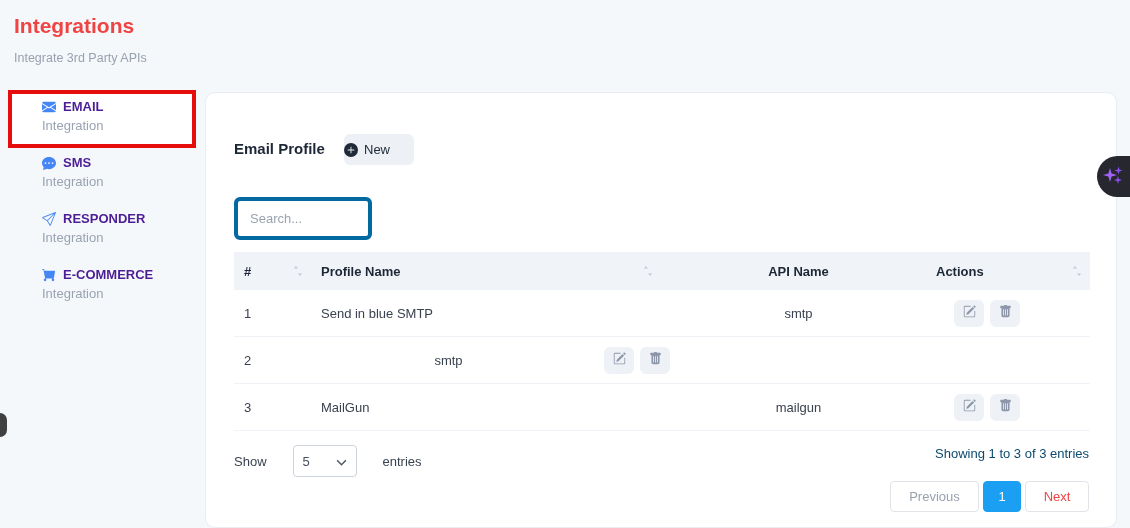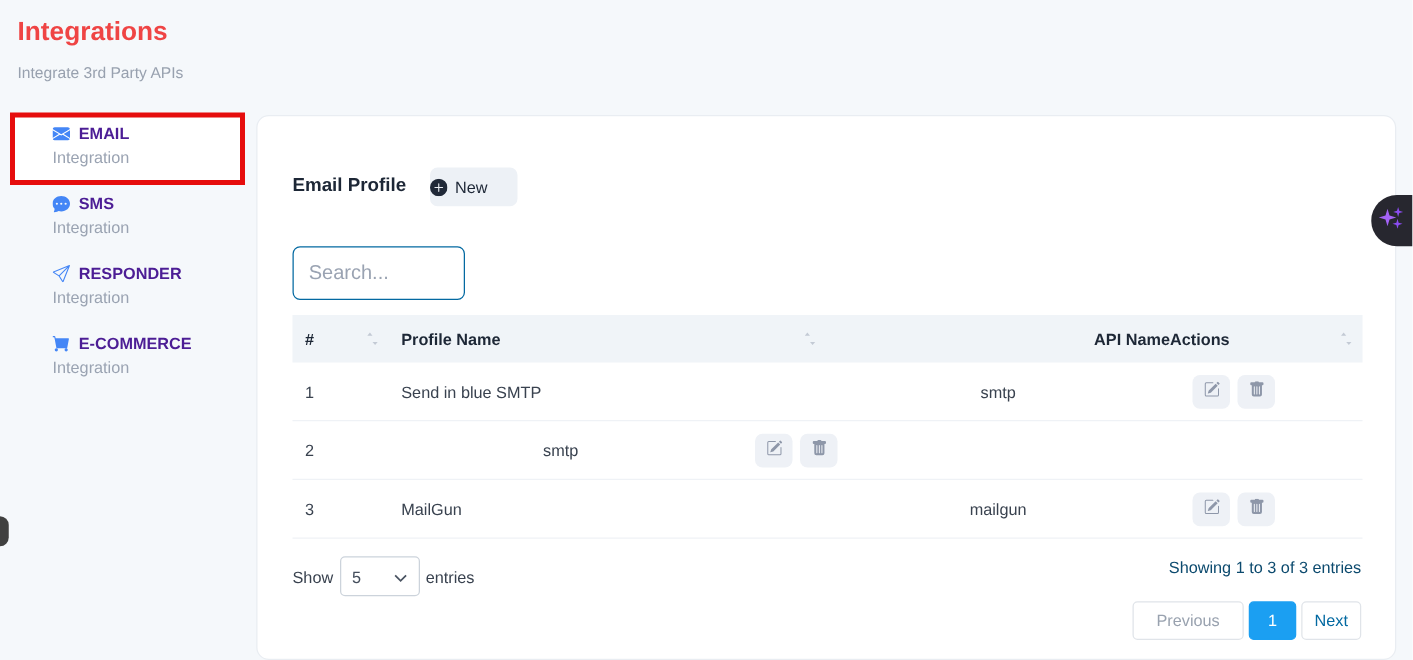--- a/index.html
+++ b/index.html
@@ -27,53 +27,53 @@
   .sb-icon svg { display:block; }
 
   
   .card { left:205px; top:92px; width:912px; height:436px; background:#ffffff; border:1px solid #e9edf2; border-radius:10px; }
   .panel-heading { left:28px; top:47px; font-size:15px; font-weight:700; color:#1d2736; }
   .new-btn { left:138px; top:41px; width:70px; height:31px; background:#edf1f6; border:none; border-radius:6px;
              display:flex; align-items:center; gap:6px; font-size:13px; color:#1d2736; cursor:pointer;
              font-family:"Liberation Sans", sans-serif; }
   .new-btn .plus-ic { color:#202938; display:inline-flex; }
 
-  .search-input { left:28px; top:104px; width:138px; height:43px; border:1px solid #0369a1; border-radius:6px;
-                  padding:0 12px; font-size:16px; color:#39424f; outline:none; background:#fff;
+  .search-input { left:28px; top:104px; width:138px; height:43px; border:4px solid #0369a1; border-radius:6px;
+                  padding:0 12px; font-size:13px; color:#39424f; outline:none; background:#fff;
                   font-family:"Liberation Sans", sans-serif; }
   .search-input::placeholder { color:#9aa3b2; }
 
   
   .table { left:28px; top:159px; width:856px; }
   .t-row { display:flex; align-items:center; }
   .t-head { height:38px; background:#f0f4f8; font-weight:700; font-size:13px; color:#1d2736; }
   .t-body-row { height:47px; font-size:13px; color:#39424f; border-bottom:1px solid #eff2f6; }
   .c0 { width:77px; padding-left:10px; }
   .c1 { width:350px; padding-left:10px; }
   .c2 { width:275px; text-align:center; }
   .c3 { width:154px; }
   .hcell { display:flex; align-items:center; justify-content:space-between; height:100%; }
-  .c2.hcell { justify-content:flex-end; }
+  .c2.hcell { justify-content:center; }
   .sort-ic { color:#c3cad5; margin-right:8px; display:inline-flex; }
   .actions-cell { display:flex; gap:6px; padding-left:18px; }
   .act-btn { width:30px; height:27px; background:#eef1f6; border:none; border-radius:6px; color:#8e97a9;
              display:flex; align-items:center; justify-content:center; cursor:pointer; }
 
   
-  .show-group { left:28px; top:352px; height:32px; display:flex; align-items:center; gap:5px; font-size:13px; color:#39424f; }
+  .show-group { left:28px; top:352px; height:32px; display:flex; align-items:center; gap:26px; font-size:13px; color:#39424f; }
   .page-size-select { width:64px; height:32px; border:1px solid #ccd3db; border-radius:4px; background:#fff;
                       display:flex; align-items:center; justify-content:space-between; padding:0 9px; cursor:pointer; color:#444e5c; }
   .info-text { top:353px; right:27px; font-size:13px; color:#0c4a6e; }
   .pagination { top:388px; right:27px; display:flex; gap:4px; }
   .pg-btn { height:31px; border:1px solid #e0e4e9; border-radius:4px; background:#fff; font-size:13px;
             display:flex; align-items:center; justify-content:center; cursor:pointer;
             font-family:"Liberation Sans", sans-serif; }
   .pg-prev { width:89px; color:#99a2af; }
   .pg-cur  { width:38px; background:#1b9ff2; border-color:#1b9ff2; color:#ffffff; }
-  .pg-next { width:48px; color:#0369a1; }
+  .pg-next { width:64px; color:#ef4444; }
 
   
   .ai-fab { right:0; top:156px; width:33px; height:41px; background:#27272f; border-radius:21px 0 0 21px;
             display:flex; align-items:center; justify-content:center; cursor:pointer; z-index:8; }
   
   .drawer-handle { left:0; top:413px; width:7px; height:24px; background:#404040; border-radius:0 12px 12px 0; cursor:pointer; z-index:8; }
 </style>
 </head>
 <body>
 

